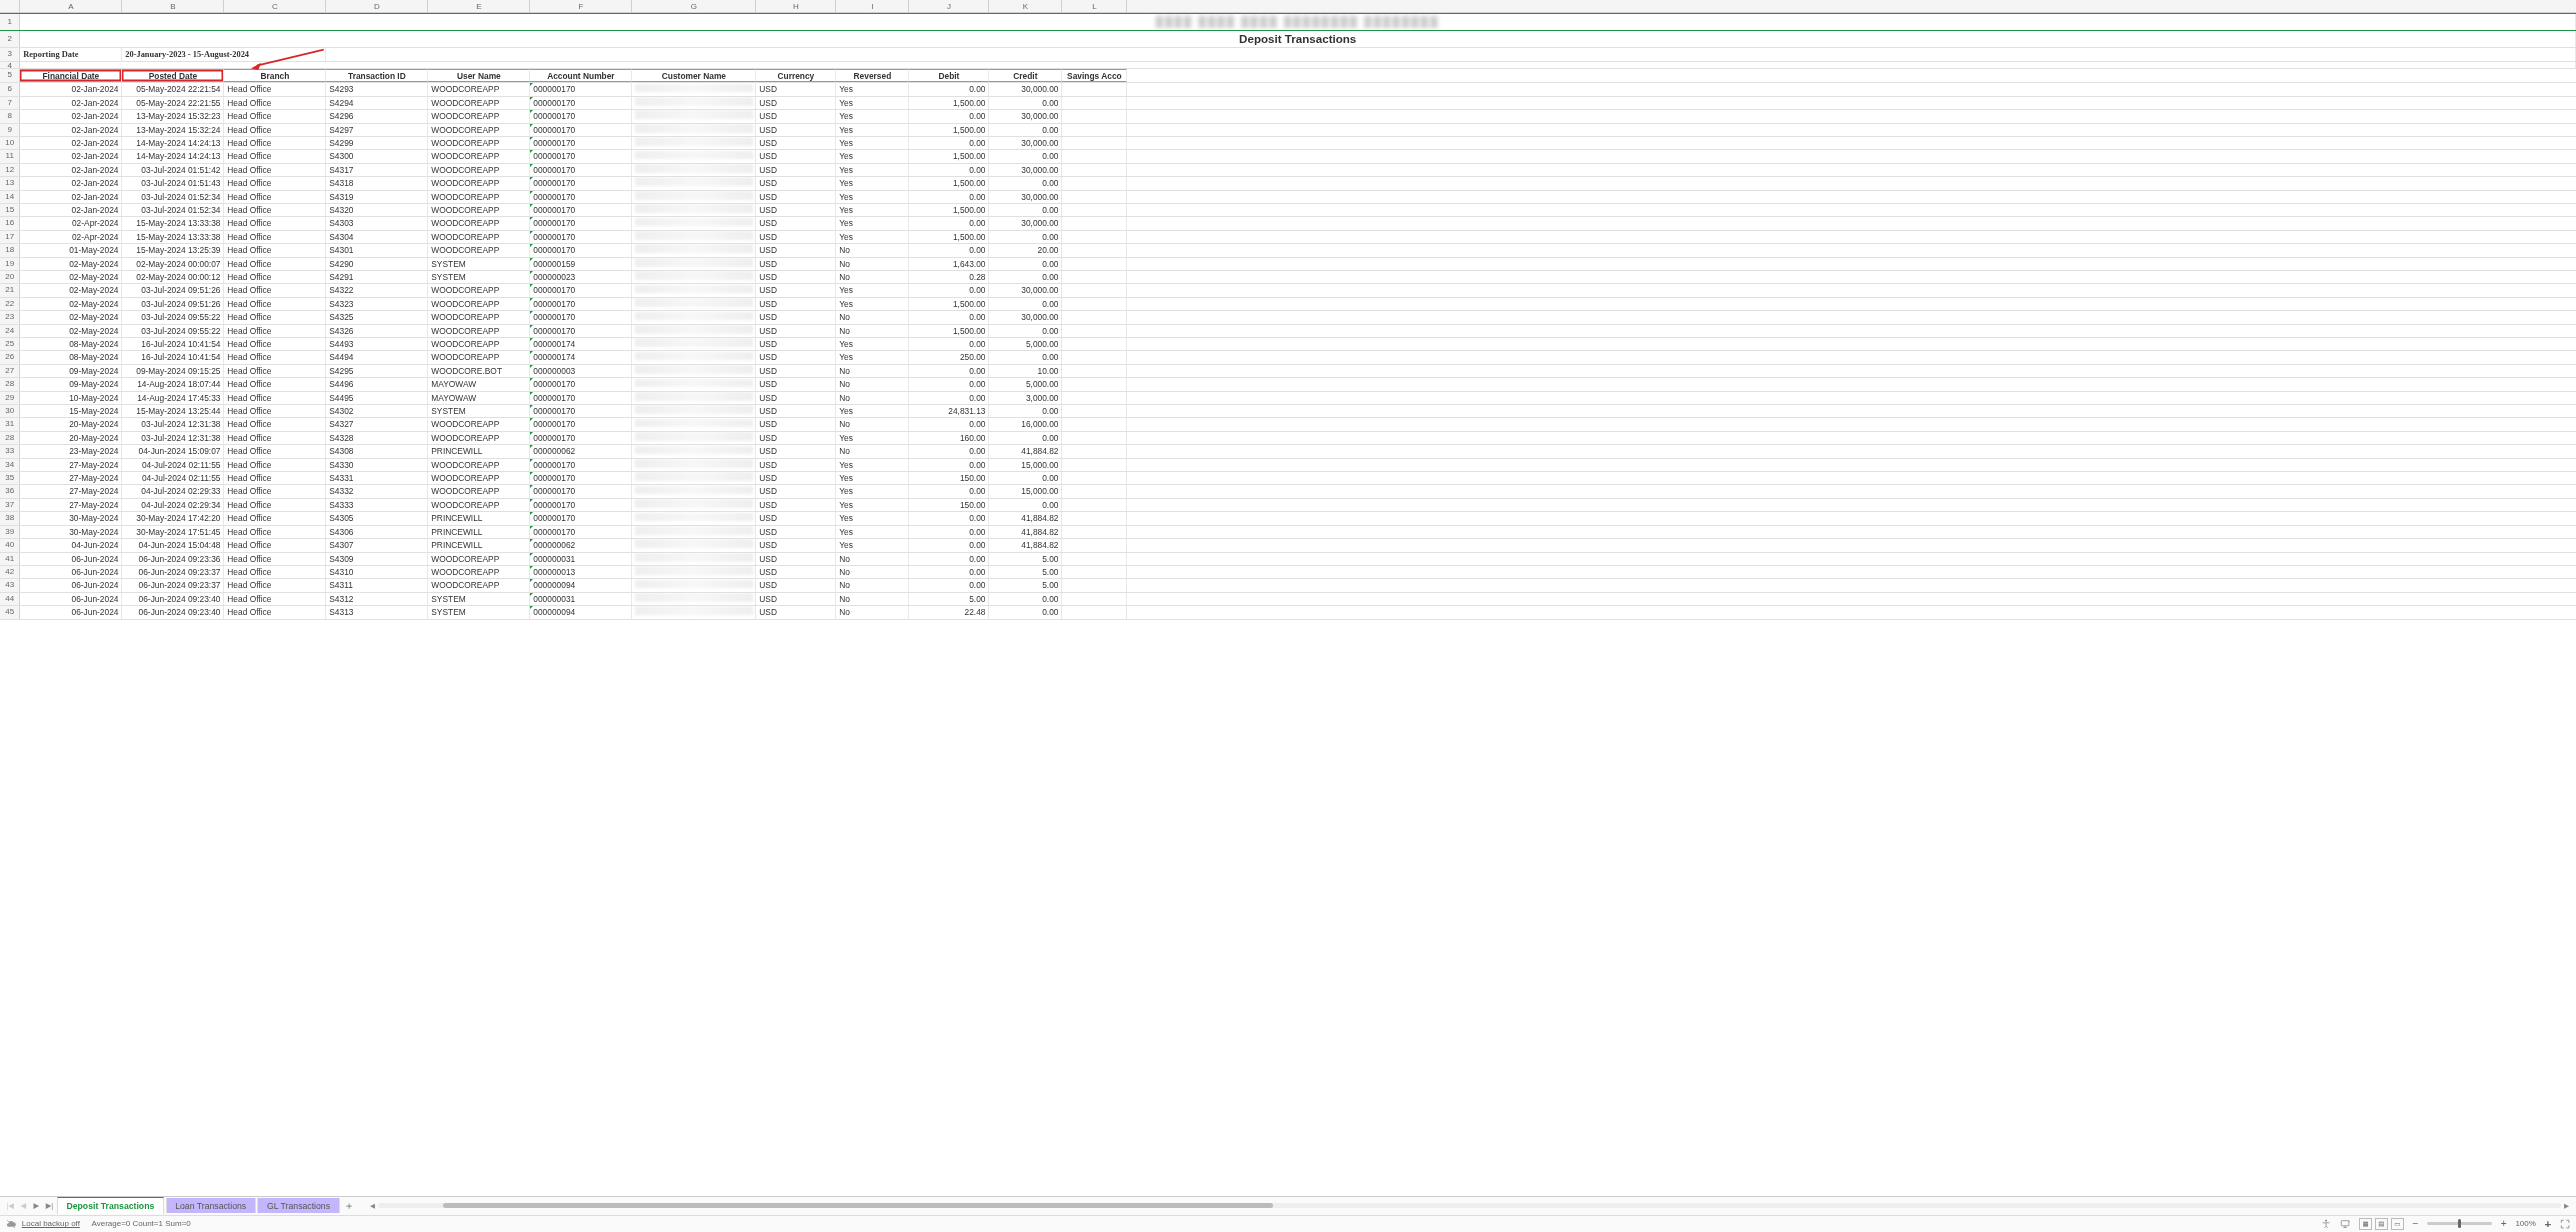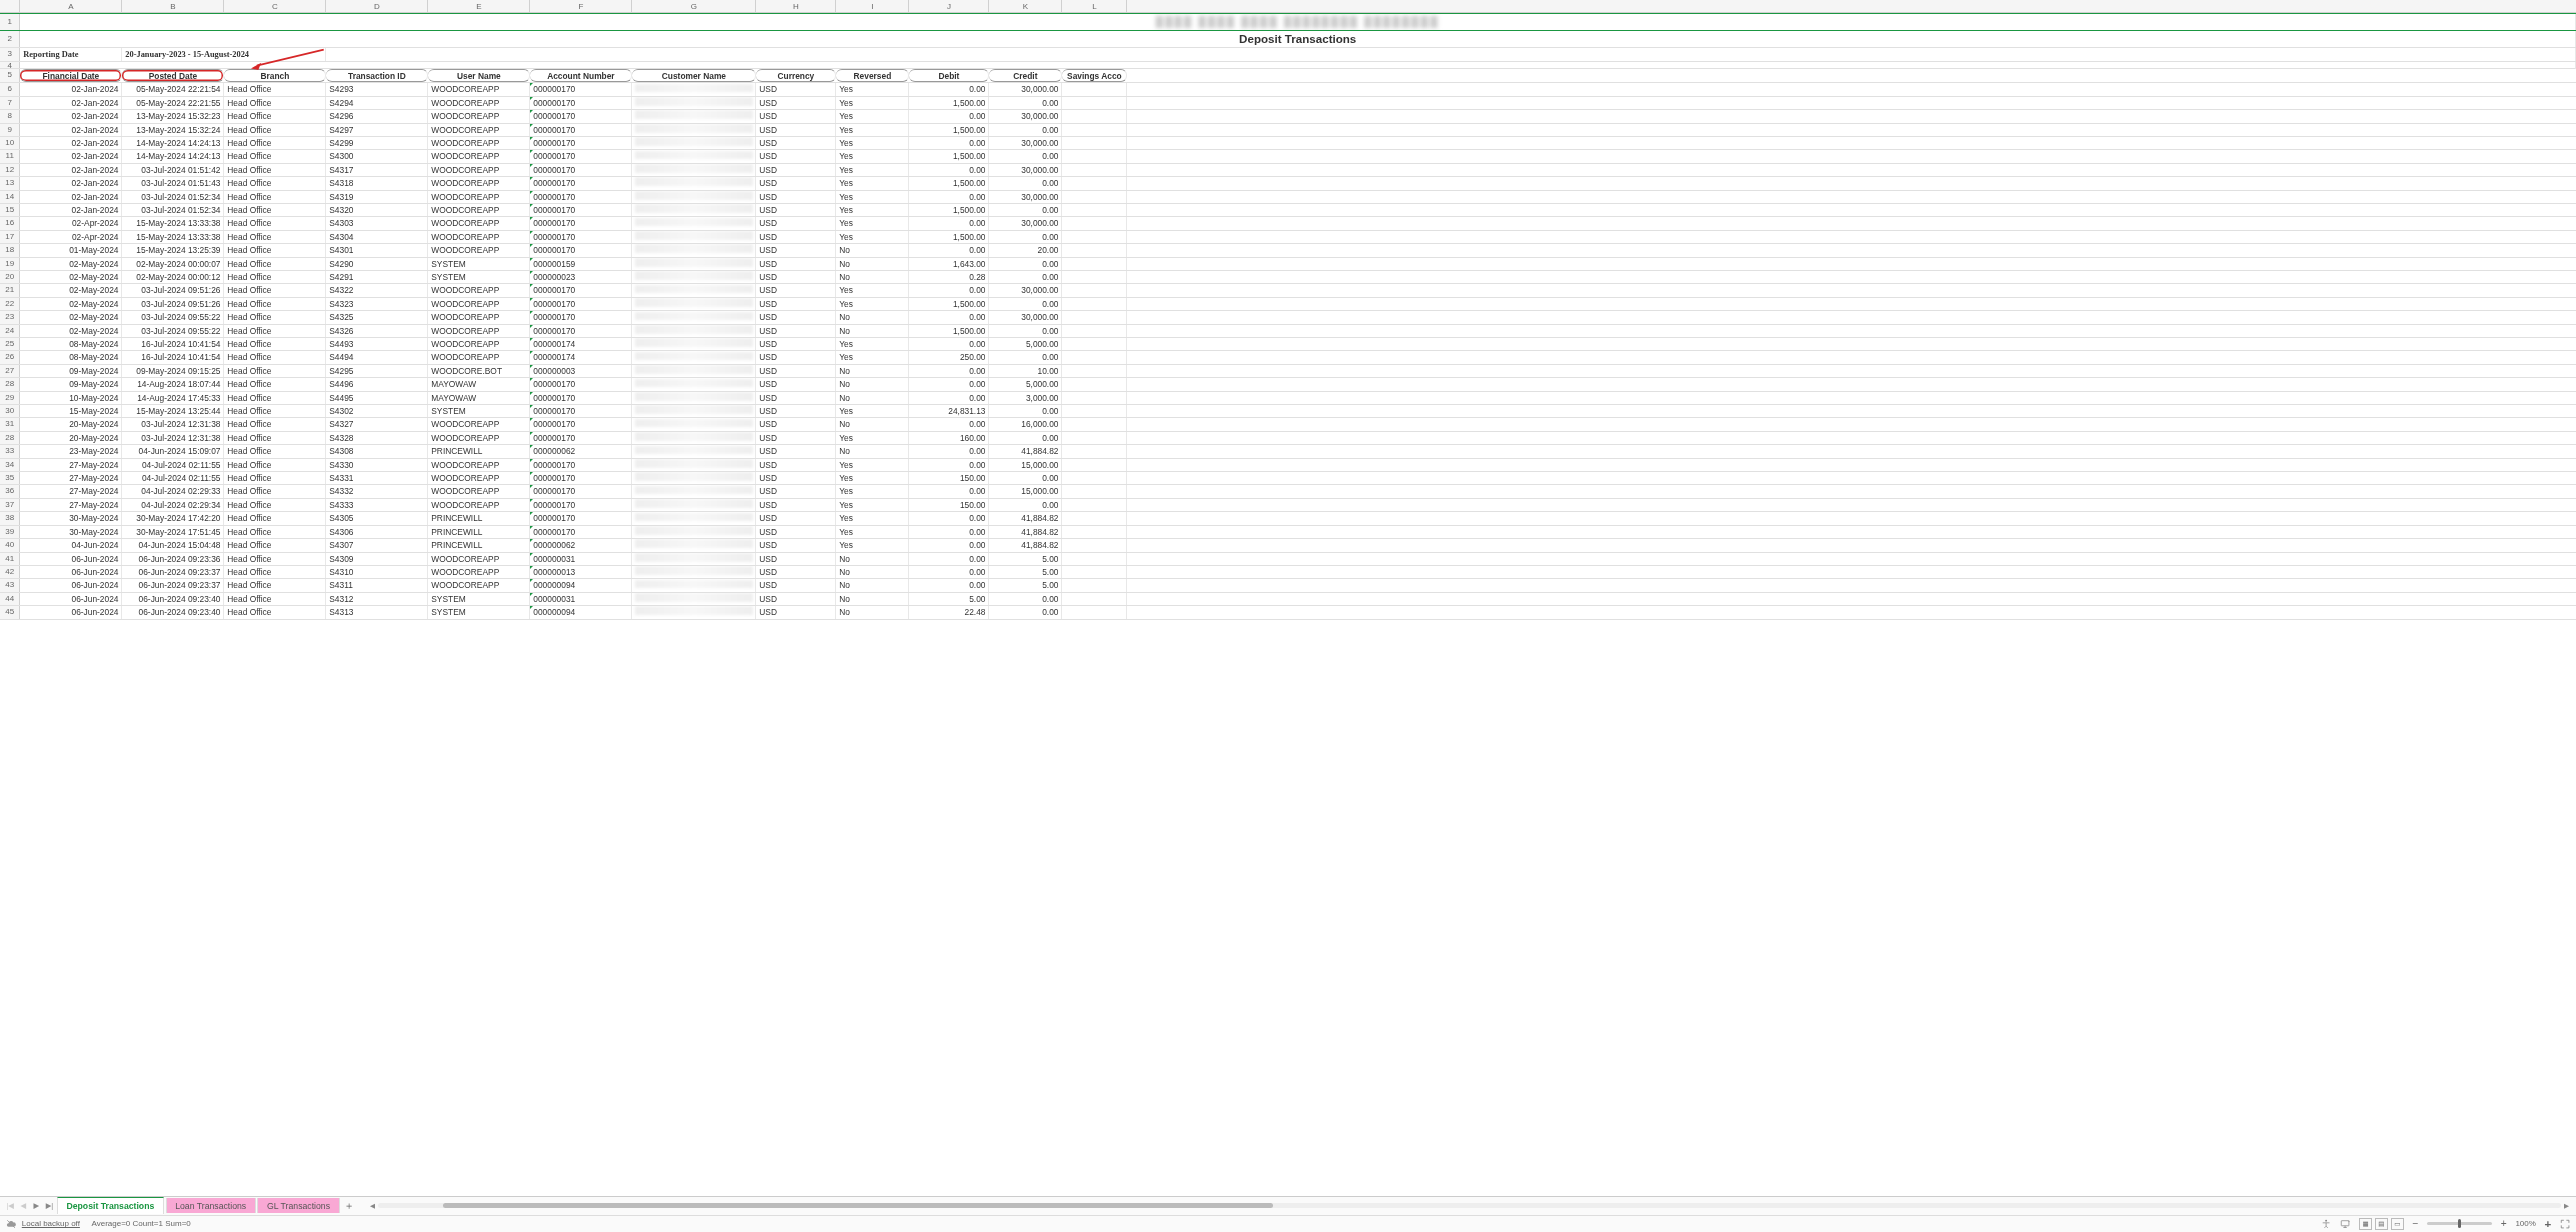--- a/index.html
+++ b/index.html
@@ -88,21 +88,21 @@
     .row1 .cell { border-right: 0.7px solid #e8e8e8; height: 16px; line-height: 16px; }
     .row1 .row-header { line-height: 16px; }
     .row1 { border: 1.5px solid #1a9641; border-left: none; border-right: none; background: #fff; }
     .title-row .cell { height: 16px; line-height: 16px; }
     .title-row .row-header { line-height: 16px; }
     .deposit-title { text-align: center; width: 100%; font-weight: bold; font-size: 11.6px; }
     
     .rep-date .cell { height: 13px; line-height: 13px; font-family: Liberation Serif, serif; }
     
     .hdr-row .cell { font-weight: bold; text-align: center; border-top: 0.7px solid #999; border-bottom: 0.7px solid #999; background: #fff; }
-    .hdr-row .cell.h5 { height: 13px; line-height: 13px; border-radius: 6px; }
+    .hdr-row .cell.h5 { height: 13px; line-height: 13px; }
 
     
     .red-box-a { box-shadow: inset 0 0 0 1.5px #d62728; }
     .red-box-b { box-shadow: inset 0 0 0 1.5px #d62728; }
 
     
     .red-arrow {
       position: absolute;
       pointer-events: none;
       left: 251px;
@@ -127,21 +127,21 @@
       color: #888; cursor: pointer;
       font-size: 7.3px;
     }
     .tab-nav-btn.dis { color: #ccc; }
     .sheet-tab {
       padding: 2.9px 8.7px;
       font-size: 8.7px;
       border: 0.7px solid #ddd;
       border-bottom: none;
       border-top: none;
-      background: #f9a8d4;
+      background: #c4b5fd;
       cursor: pointer;
       color: #555;
     }
     .sheet-tab.active {
       color: #1a9641;
       font-weight: bold;
       background: #fff;
       border-top: 1.5px solid #1a9641;
     }
     .add-sheet {

